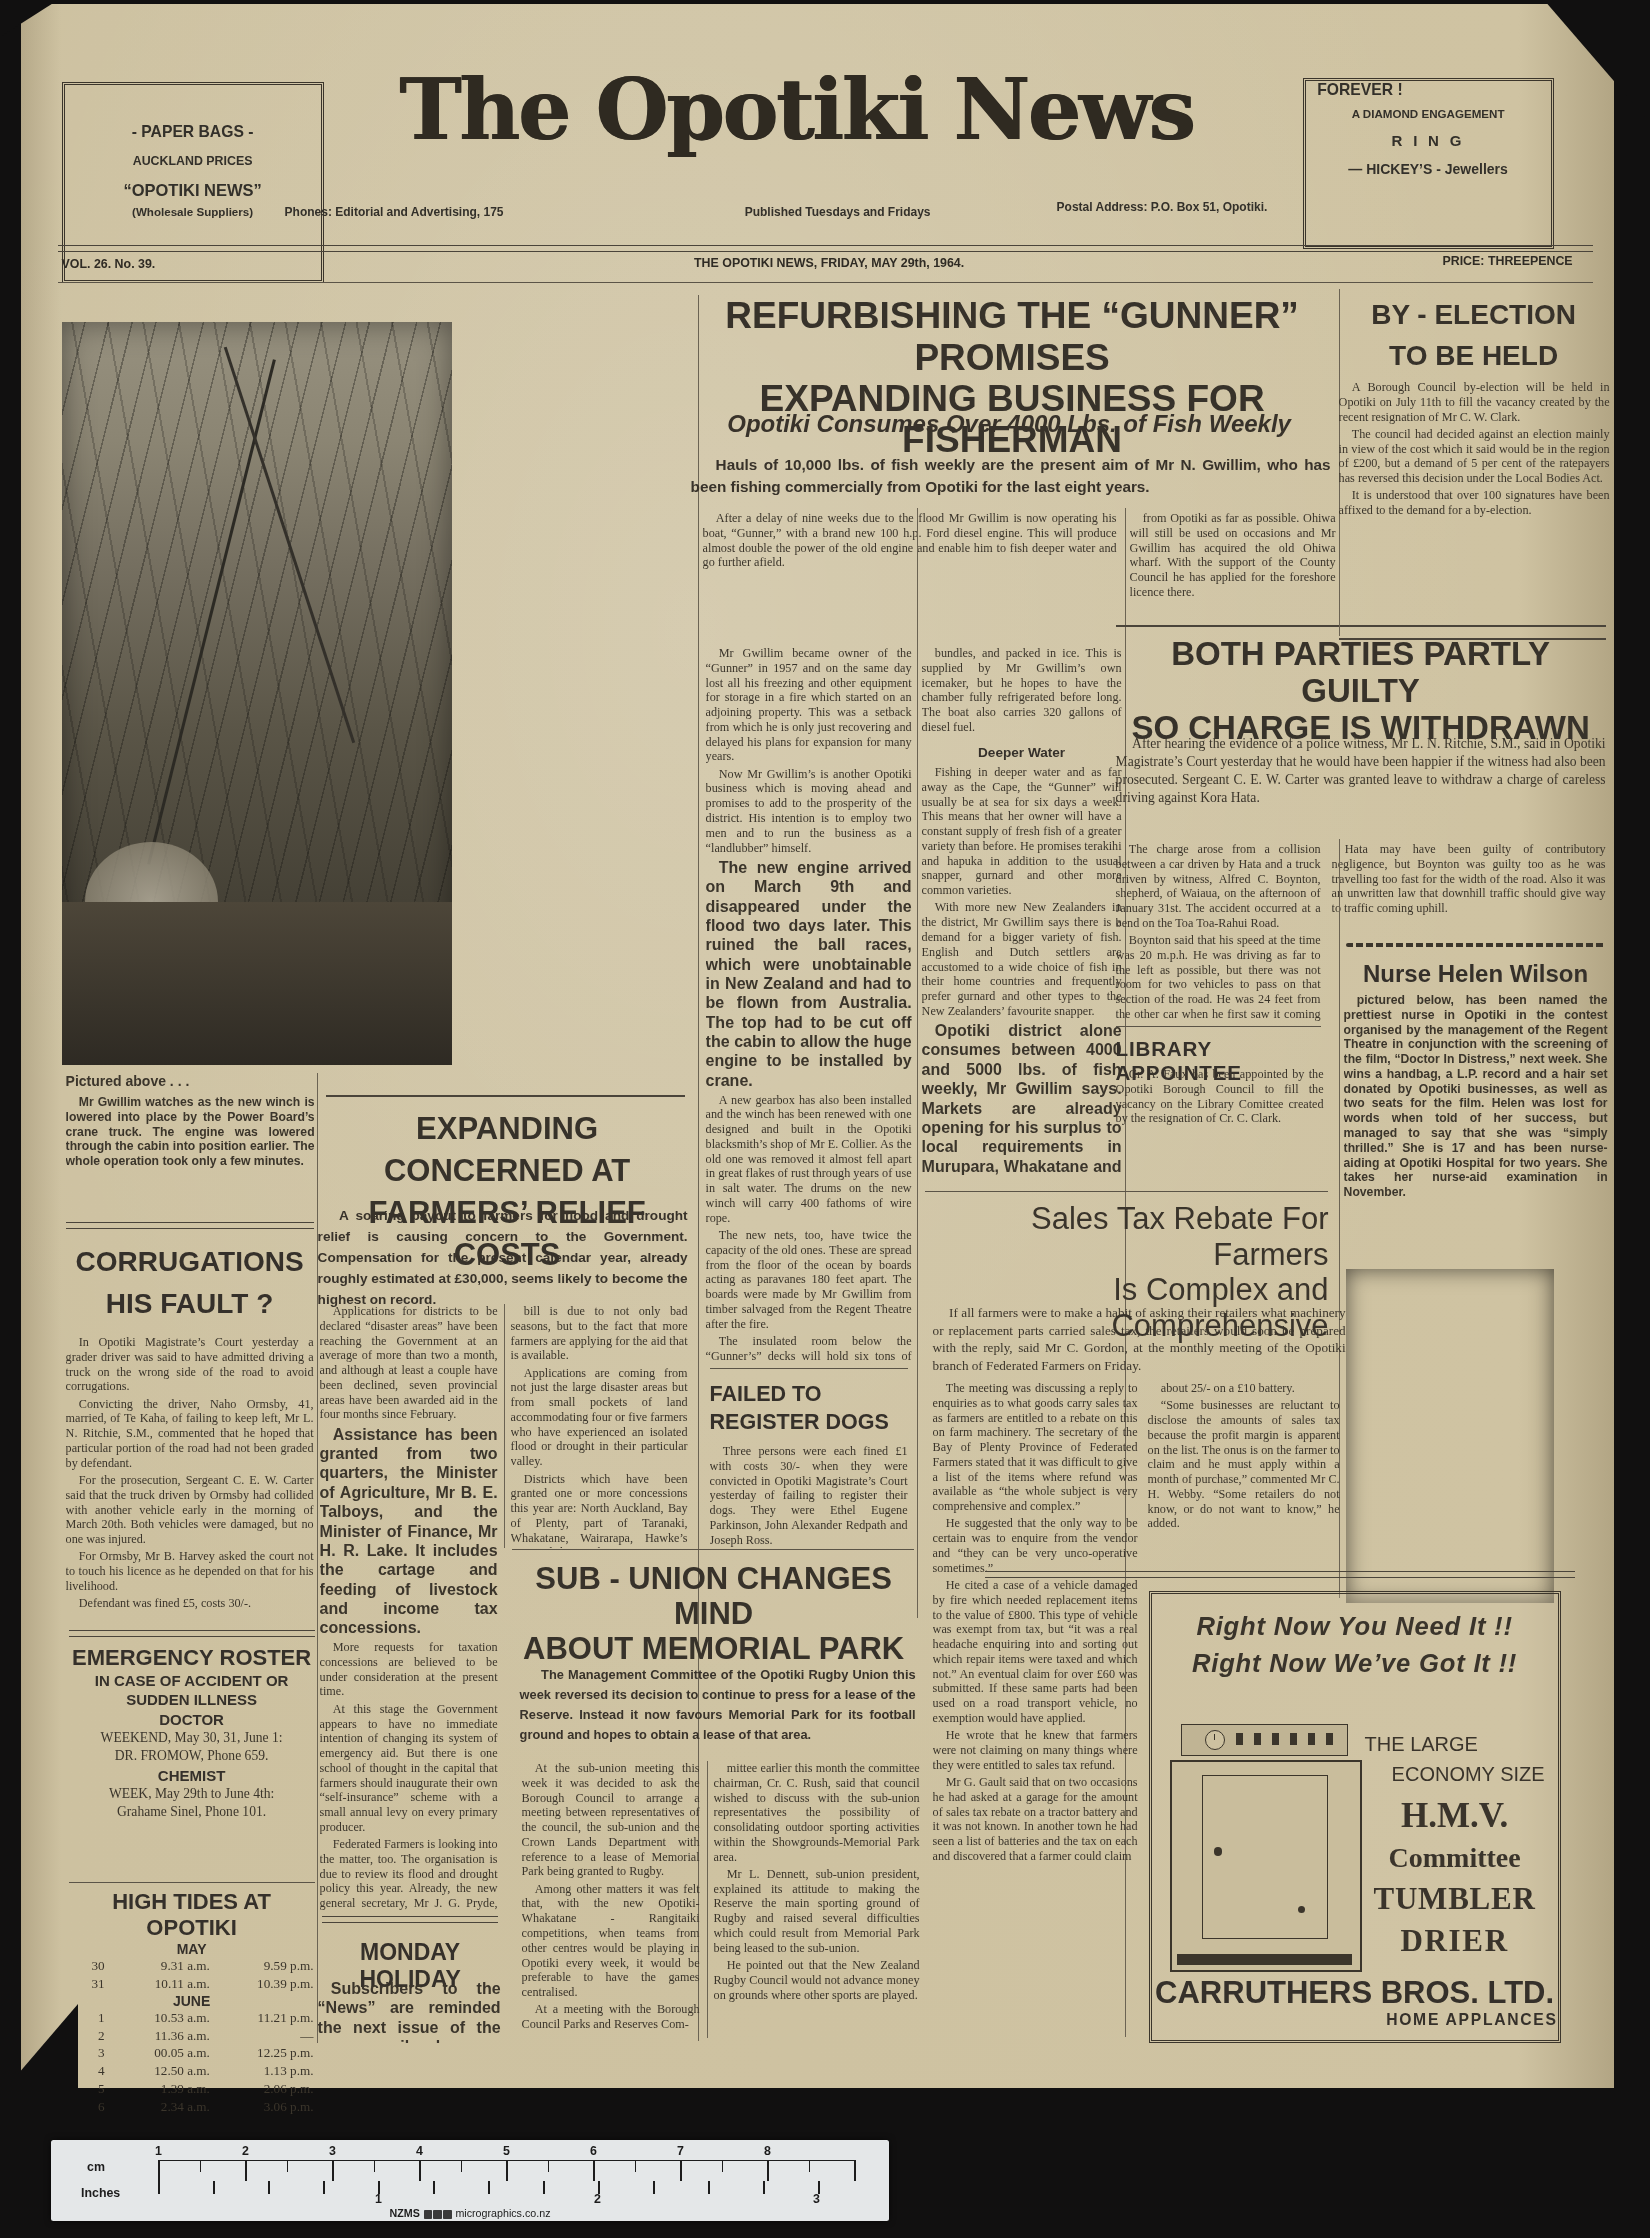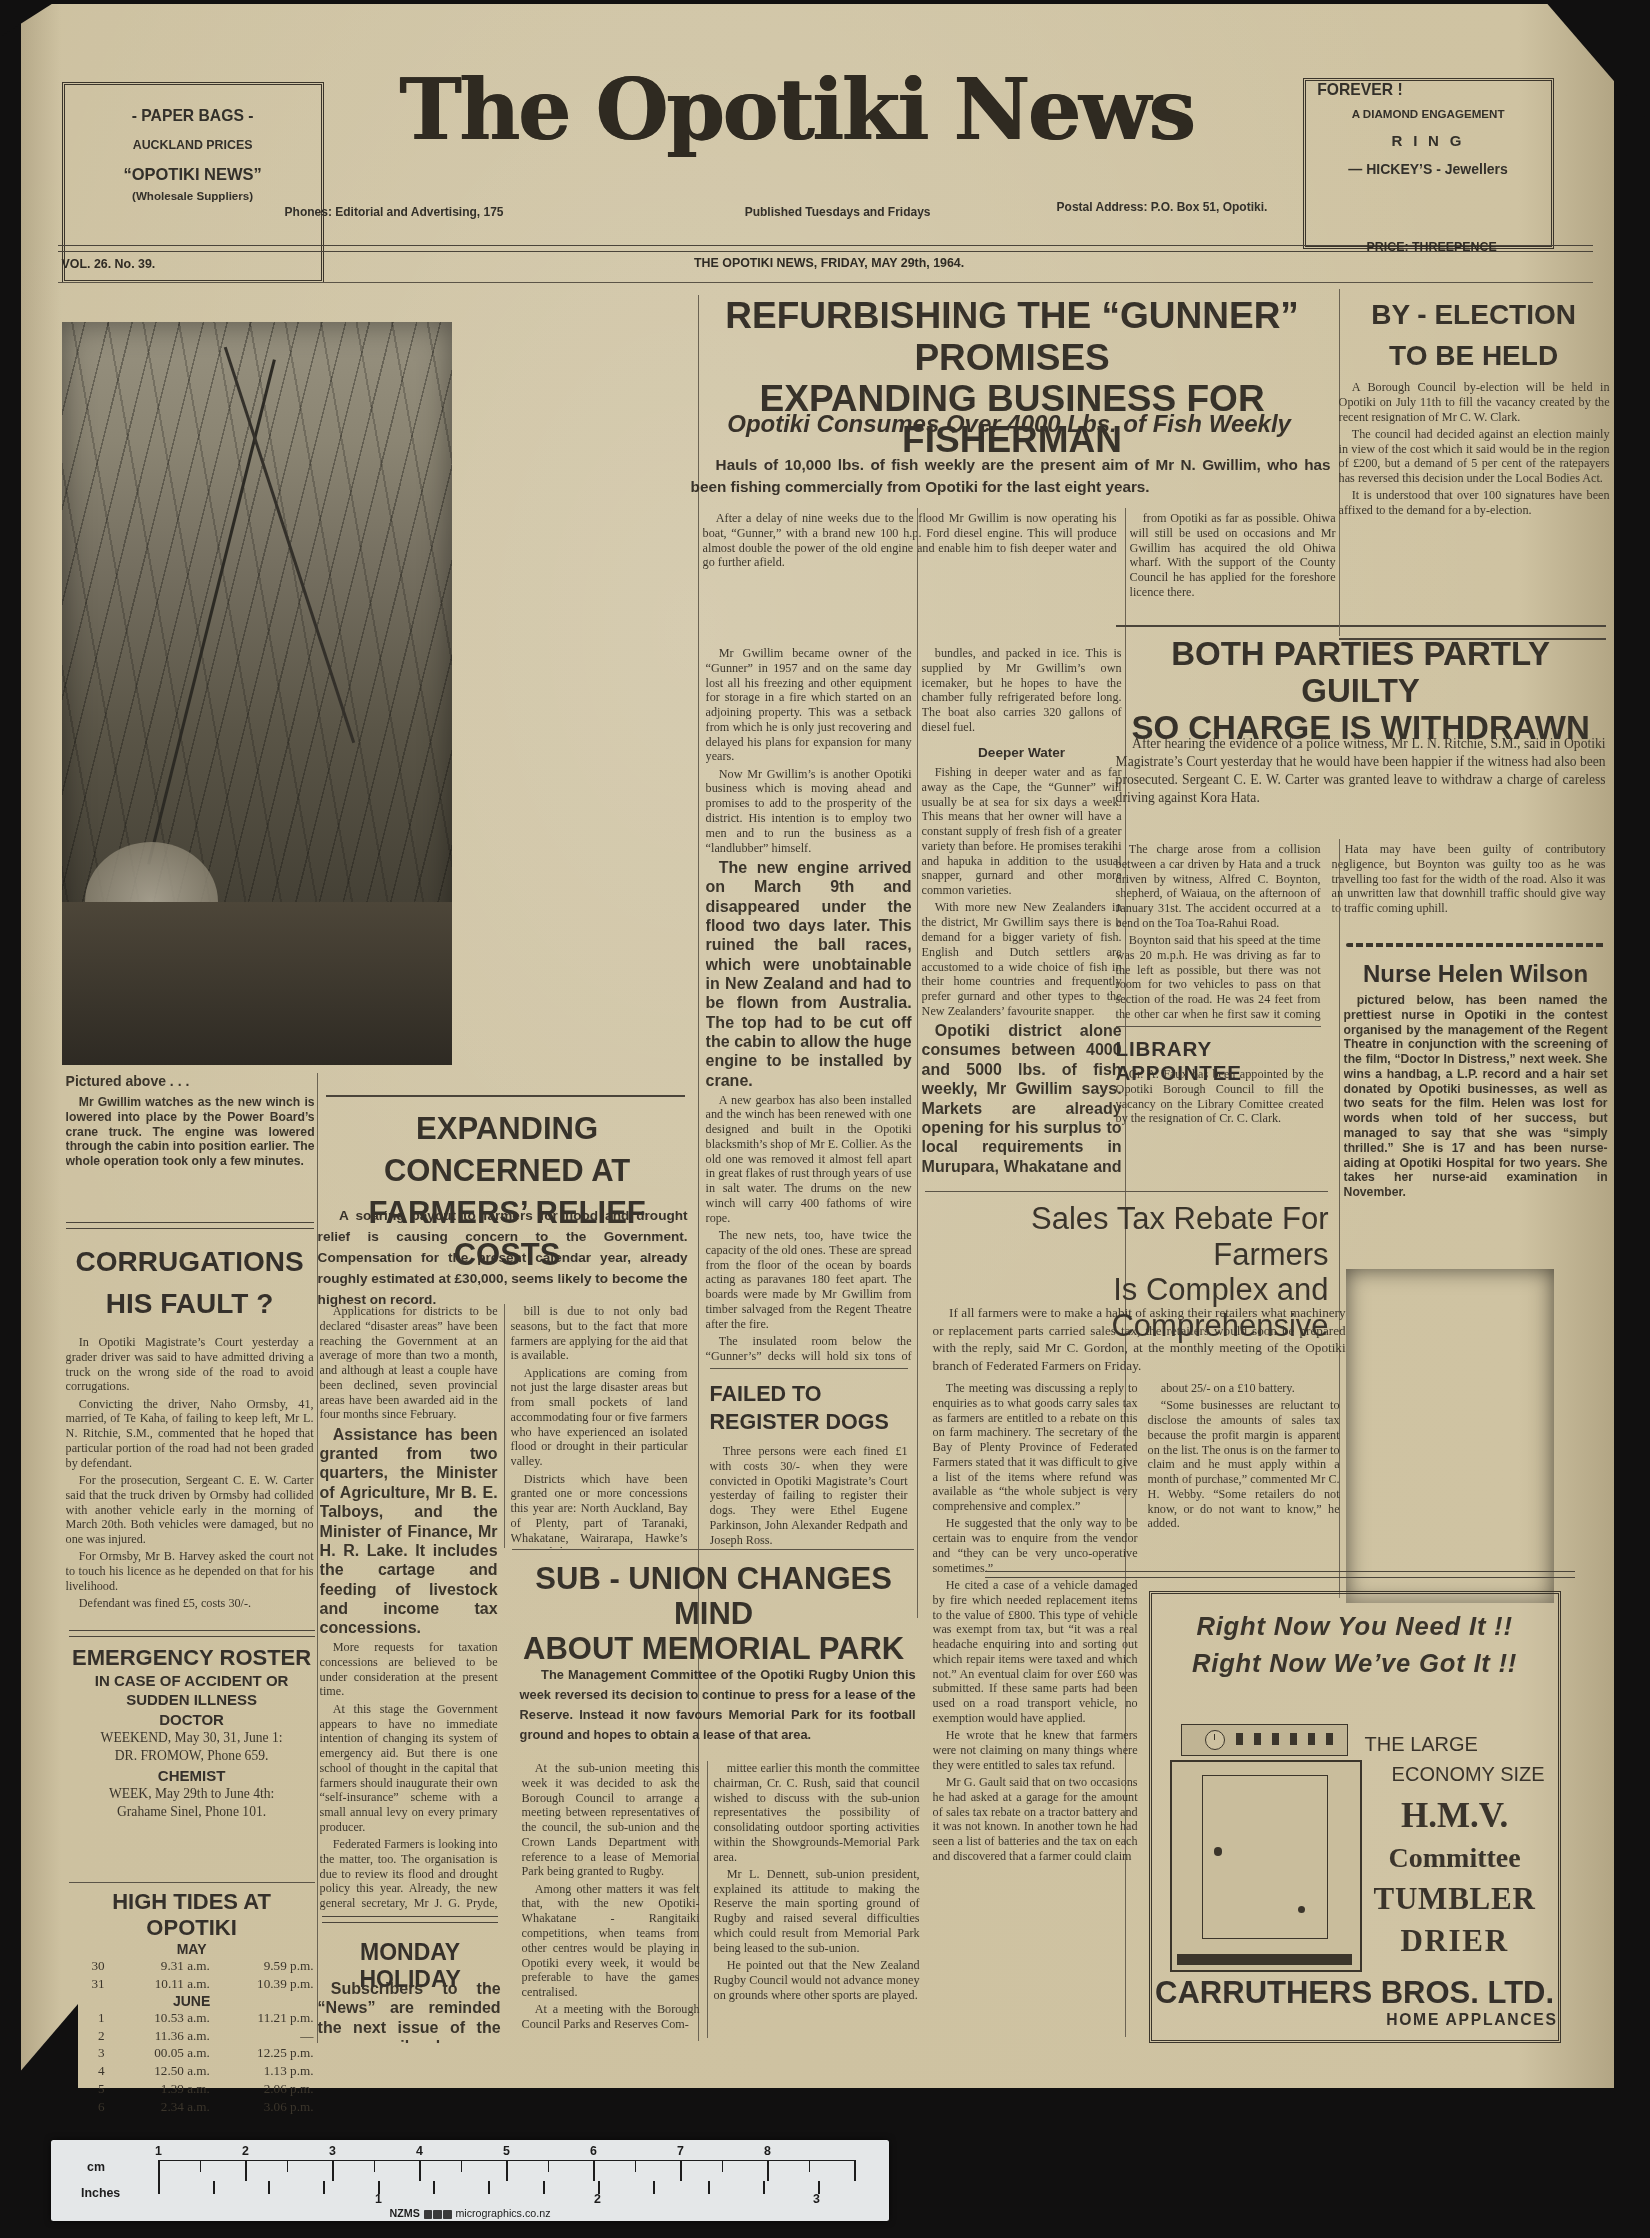--- a/index.html
+++ b/index.html
@@ -121,42 +121,42 @@
   .ruler-label{position:absolute;font-family:"Liberation Sans",sans-serif;font-weight:bold;color:#1c1c1c;}
   .brandline{position:absolute;left:0;right:0;bottom:1.7px;text-align:center;font-family:"Liberation Sans",sans-serif;color:#1c1c1c;font-size:10.7px;}
   .brandline .sq{display:inline-block;width:8.3px;height:8.3px;background:#3a3a3a;margin:0 0.8px;vertical-align:middle;border-radius:0.8px;}
 </style>
 </head>
 <body>
 
 <div class="paper">
 
   <div class="abs adbox" style="left:41px;top:78px;width:256px;height:173px;padding-top:21.5px;">
-    <div class="l" style="font-size:15.7px;">- PAPER BAGS -</div>
+    <div class="l" style="font-size:15.7px;margin-top:16px;">- PAPER BAGS -</div>
     <div class="l" style="font-size:12.4px;margin-top:13.2px;">AUCKLAND PRICES</div>
     <div class="l" style="font-size:16.5px;margin-top:13.2px;">“OPOTIKI NEWS”</div>
     <div class="l" style="font-size:11.6px;margin-top:5px;">(Wholesale Suppliers)</div>
   </div>
 
   <div class="abs masthead-title" style="left:272px;top:56px;width:1007px;">The Opotiki News</div>
   <div class="abs mast-sub" style="left:264px;top:201px;width:347px;">Phones: Editorial and Advertising, 175</div>
   <div class="abs mast-sub" style="left:652px;top:201px;width:330px;text-align:center;">Published Tuesdays and Fridays</div>
   <div class="abs mast-sub" style="left:1036px;top:196px;width:322px;">Postal Address: P.O. Box 51, Opotiki.</div>
 
   <div class="abs adbox" style="left:1282px;top:74px;width:245px;height:165px;padding-top:0;">
     <div class="l" style="font-size:15.7px;text-align:left;padding-left:11.6px;">FOREVER !</div>
     <div class="l" style="font-size:11.6px;margin-top:8.3px;">A DIAMOND ENGAGEMENT</div>
     <div class="l" style="font-size:15px;margin-top:11.6px;letter-spacing:3.3px;">R I N G</div>
     <div class="l" style="font-size:14px;margin-top:11.6px;">— HICKEY’S - Jewellers</div>
   </div>
 
   <div class="rule dbl" style="left:37px;top:241px;width:1535px;"></div>
   <div class="abs dateline" style="left:41px;top:253px;">VOL. 26. No. 39.</div>
   <div class="abs dateline" style="left:561px;top:252px;width:495px;text-align:center;">THE OPOTIKI NEWS, FRIDAY, MAY 29th, 1964.</div>
-  <div class="abs dateline" style="left:1346px;top:236px;width:206px;">PRICE: THREEPENCE</div>
+  <div class="abs dateline" style="left:1346px;top:250px;width:206px;text-align:right;">PRICE: THREEPENCE</div>
   <div class="rule thin" style="left:37px;top:278px;width:1535px;"></div>
 
   <div class="abs photo" style="left:41px;top:318px;width:390px;height:743px;">
     <div class="boom"></div>
     <div class="boom2"></div>
     <div class="splash"></div>
     <div class="deck"></div>
   </div>
 
   <div class="abs sans" style="left:45px;top:1069px;width:249px;font-weight:bold;font-size:14px;">Pictured above . . .</div>

